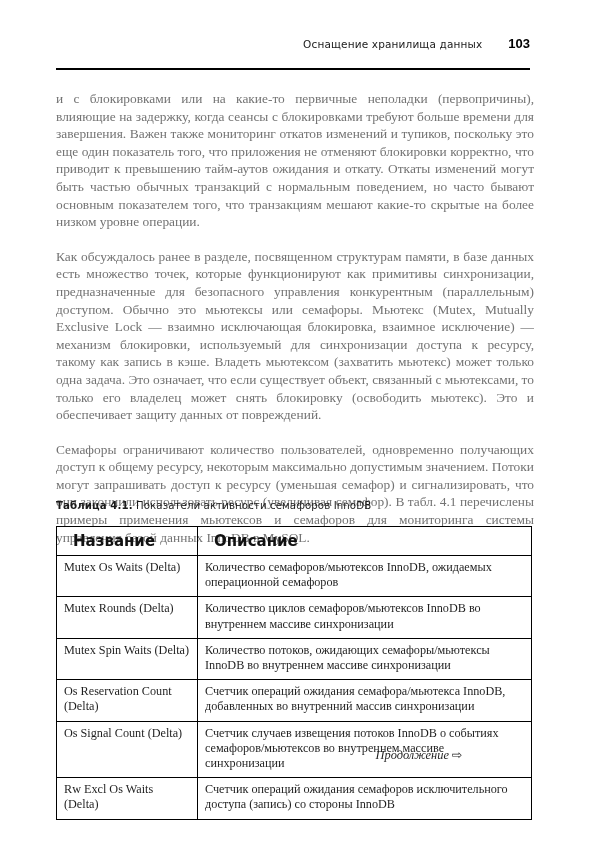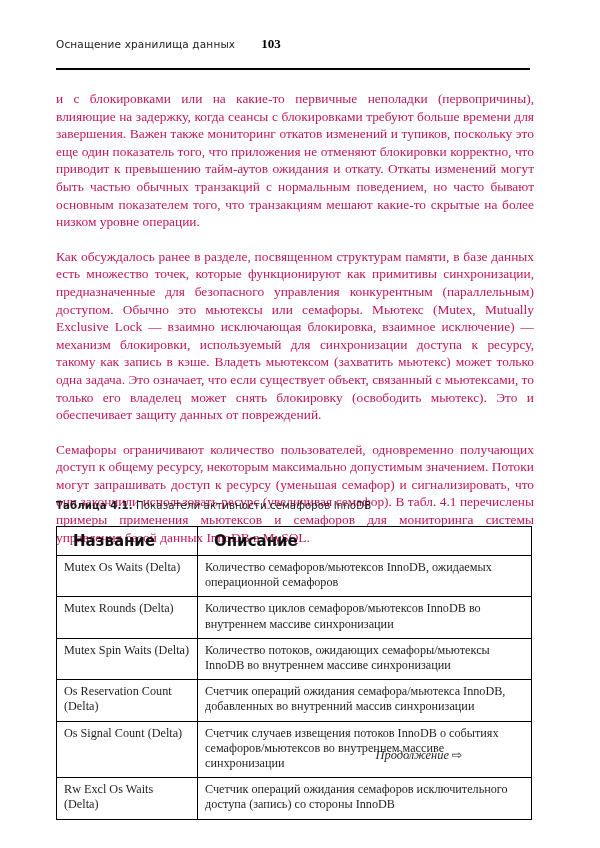--- a/index.html
+++ b/index.html
@@ -25,30 +25,30 @@
   }
 
   
   .running-head {
     position: absolute;
     left: 56px;
     top: 36px;
     width: 474px;
     display: flex;
     align-items: baseline;
-    justify-content: flex-start;
+    justify-content: flex-end;
   }
   .rh-title {
     font-family: "DejaVu Sans", sans-serif;
     font-size: 10.5px;
     letter-spacing: 0.15px;
     color: #1a1a1a;
   }
   .rh-folio {
-    font-family: Liberation Serif, serif;
+    font-family: Liberation Sans, sans-serif;
     font-size: 13px;
     font-weight: bold;
     margin-left: 26px;
     color: #000;
   }
   .head-rule {
     position: absolute;
     left: 56px;
     top: 68px;
     width: 474px;
@@ -64,21 +64,21 @@
     width: 478px;
   }
   p.body {
     margin: 0 0 17px 0;
     font-family: "Liberation Serif", serif;
     font-size: 13.4px;
     line-height: 17.6px;
     text-align: justify;
     text-justify: inter-word;
     hyphens: manual;
-    color: #be185d;
+    color: #737373;
   }
 
   
   .table-caption {
     position: absolute;
     left: 56px;
     top: 500px;
     width: 478px;
     font-family: "DejaVu Sans", sans-serif;
     font-size: 10.2px;

